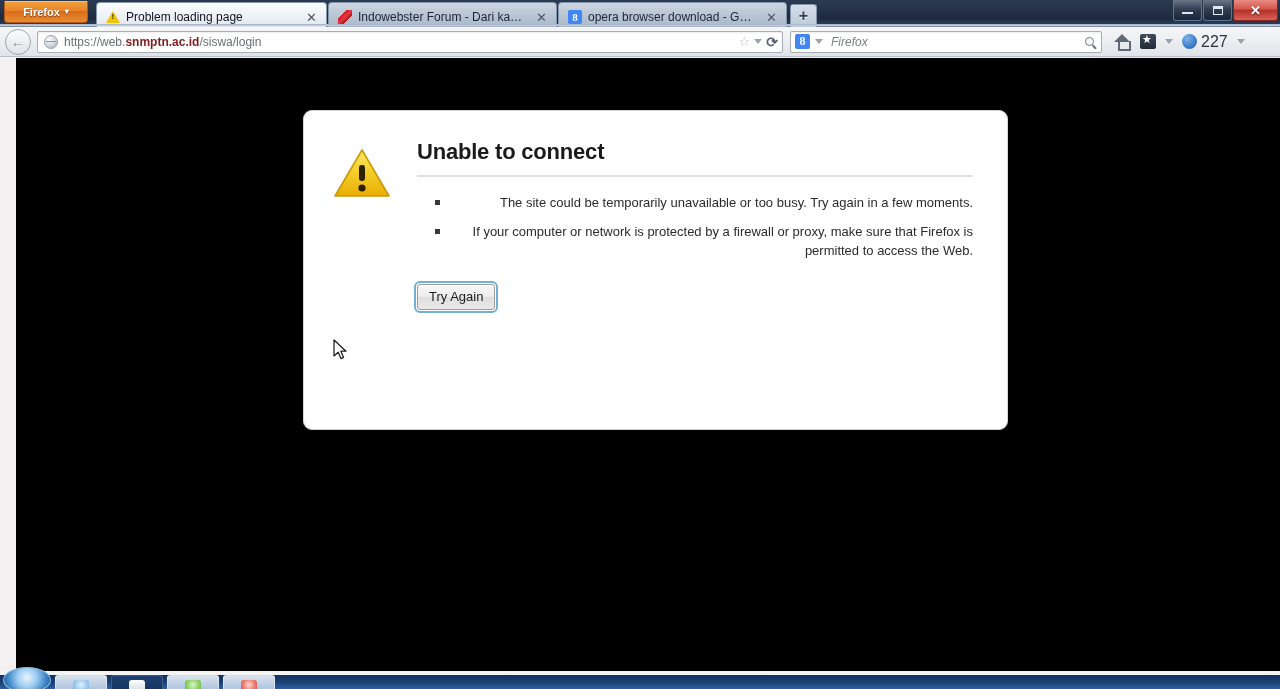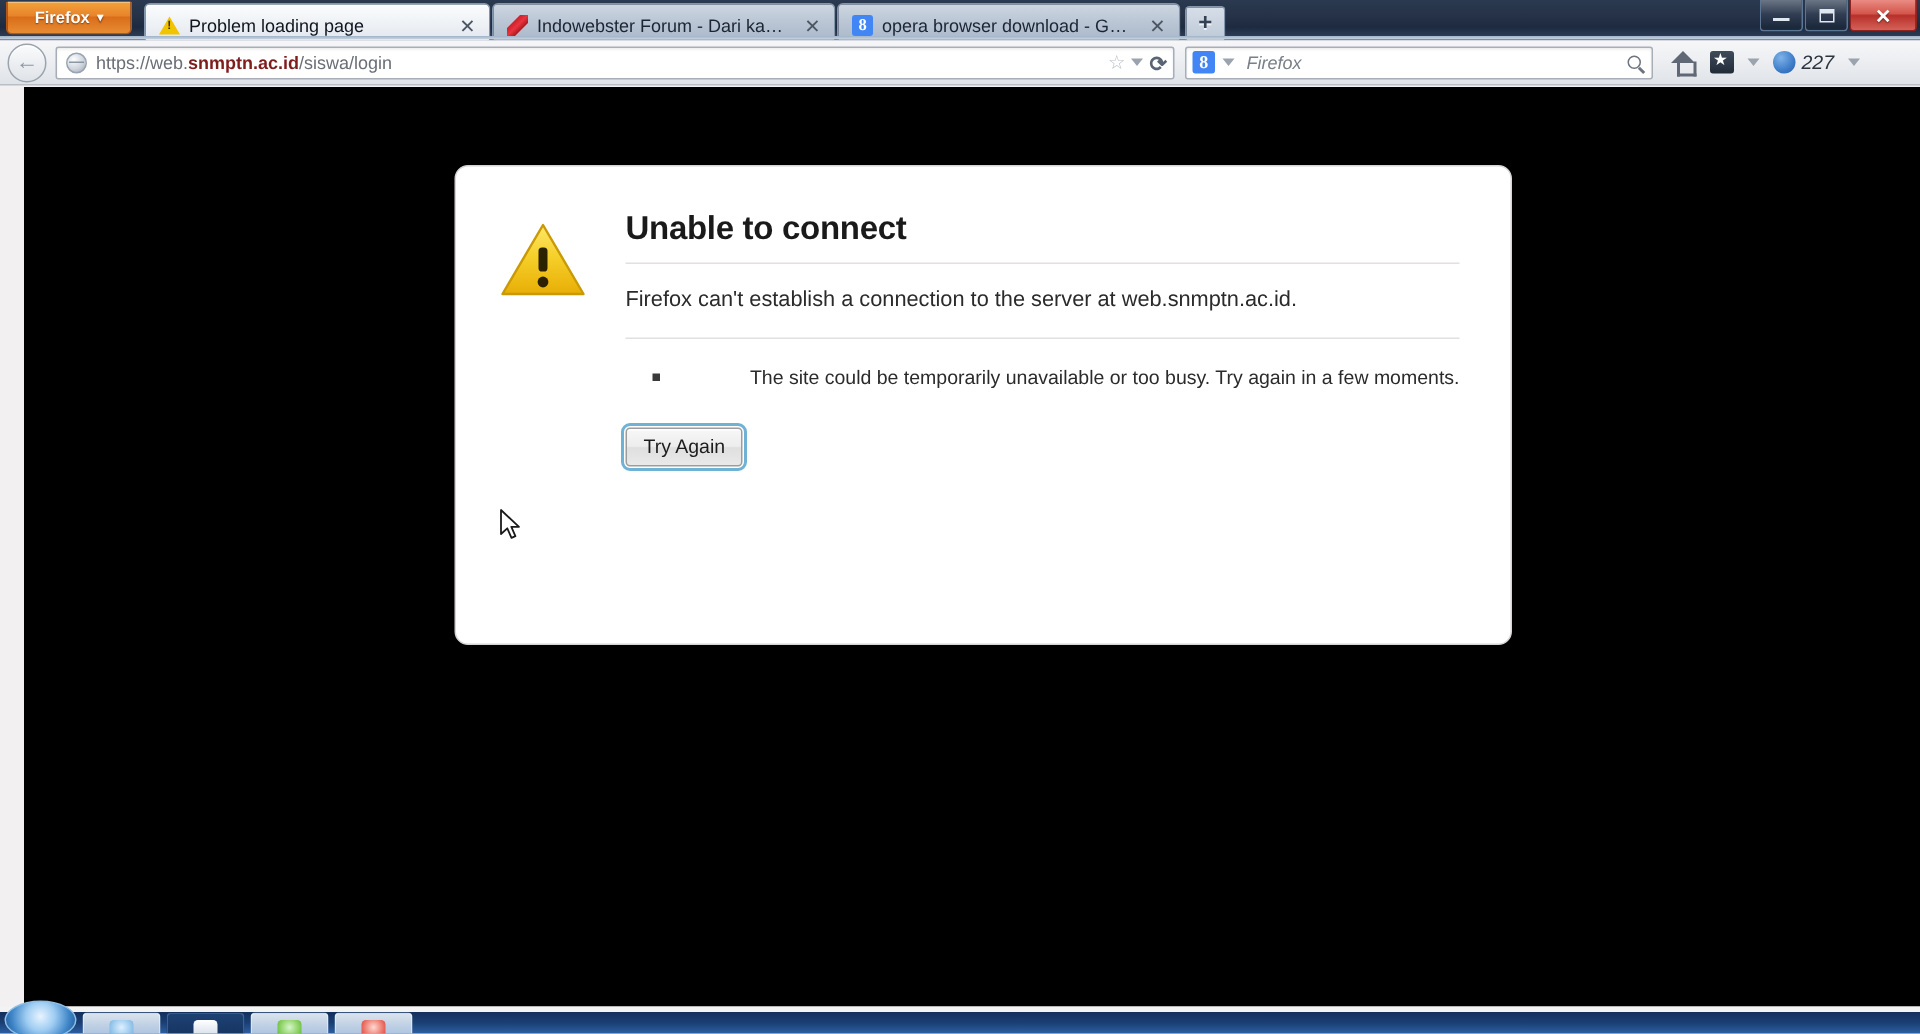--- a/index.html
+++ b/index.html
@@ -188,21 +188,21 @@
   .bm-icon {
     width:16px;height:15px;background:linear-gradient(to bottom,#3f4b5b,#222b38);
     border-radius:2px; position:relative;
   }
   .bm-icon::after{ content:"★"; position:absolute; left:2px; top:-1px; color:#fff; font-size:11px; }
   .count-badge { display:flex; align-items:center; gap:4px; }
   .count-circle {
     width:15px;height:15px;border-radius:50%;
     background: radial-gradient(circle at 35% 30%, #7fb3e8 0%, #3d7cc9 60%, #2a5fa5 100%);
   }
-  .count-num { font-size:13px; color:#2c3440;font-style:italic; }
+  .count-num { font-size:16px; color:#2c3440; }
 
   
   .content {
     position: absolute; left: 16px; top: 58px; width: 1280px; height: 613px;
     background: #000000;
   }
   .errpanel {
     position: absolute; left: 287px; top: 52px; width: 705px; height: 320px;
     background: #fff;
     border: 1px solid #d6d4d4;
@@ -373,25 +373,25 @@
             </defs>
             <path d="M29 3 L56 49 L2 49 Z" fill="url(#wg)" stroke="#c99a06" stroke-width="1.6" stroke-linejoin="round"></path>
             <rect x="26" y="18" width="6" height="16" rx="2.4" fill="#2d2200"></rect>
             <circle cx="29" cy="41" r="3.6" fill="#2d2200"></circle>
           </svg>
         </div>
 
         <div class="err-body">
           <div class="err-title">Unable to connect</div>
           <div class="hr"></div>
-          <div class="err-desc">Firefox can't establish a connection to the server at web.snmptn.ac.id.</div>
           <div class="hr"></div>
 
           <ul class="err-list">
             <li>The site could be temporarily unavailable or too busy. Try again in a few moments.</li>
+            <li>If your computer or network is protected by a firewall or proxy, make sure that Firefox is permitted to access the Web.</li>
           </ul>
 
           <button class="tryagain">Try Again</button>
         </div>
       </div>
     </div>
 
     <div class="cursor">
       <svg width="16" height="22" viewBox="0 0 16 22">
         <path d="M1 1 L1 17 L5.2 13.2 L8 19.6 L10.6 18.4 L7.9 12.2 L13 12.2 Z" fill="#ffffff" stroke="#1a1a1a" stroke-width="1.2" stroke-linejoin="round"></path>

